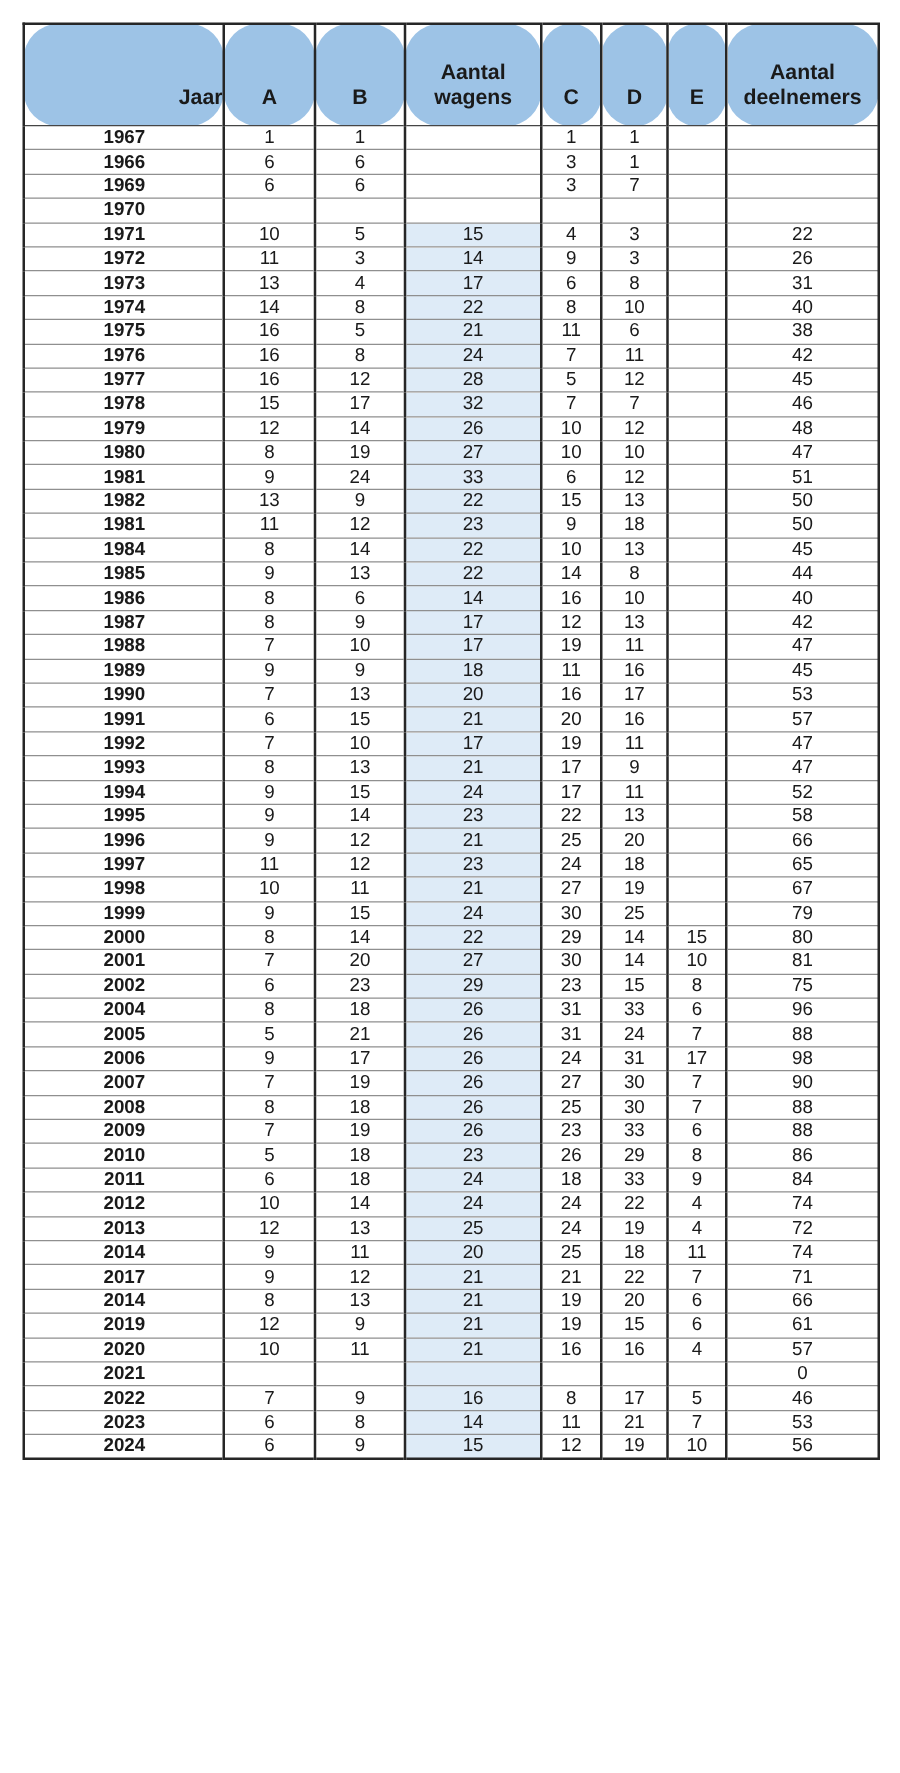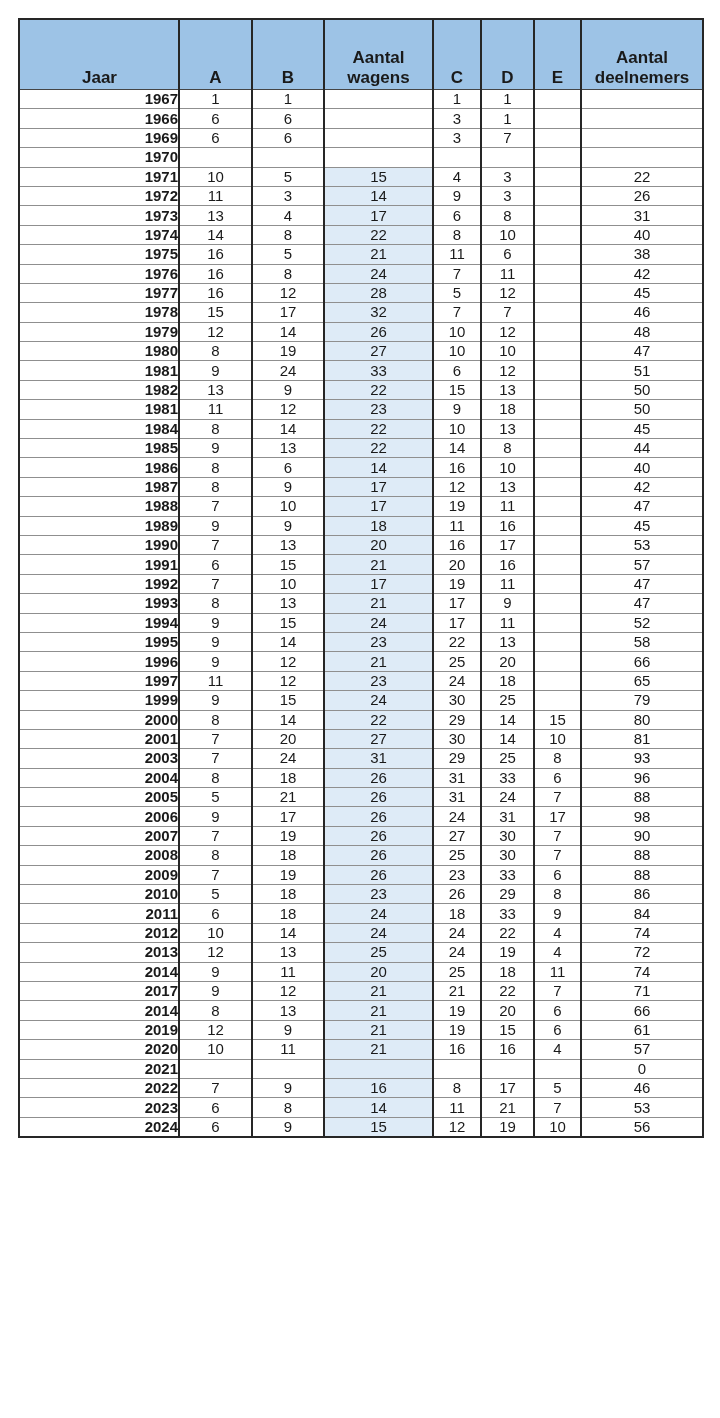--- a/index.html
+++ b/index.html
@@ -36,37 +36,38 @@
     background: var(--header-bg, #9DC3E6);
     height: 68px;
     vertical-align: bottom;
     font-weight: bold;
     font-size: 17px;
     line-height: 20px;
     text-align: center;
     white-space: pre-line;
     border-top: 2px solid #262626;
     border-bottom: 1px solid #454545;
-    padding-bottom: 1px;
+    padding-bottom: 12px;
+    border-radius: 28px;
   }
   table.data-table thead th.year-head {
-    text-align: center;
+    text-align: right;
     padding-left: 1px;
   }
   table.data-table tbody td {
     height: 18.4px;
     font-size: 15px;
     line-height: 18px;
     text-align: center;
     vertical-align: middle;
     background: #ffffff;
   }
   table.data-table tbody td.year {
     font-weight: bold;
-    text-align: right;
+    text-align: center;
     padding-left: 1px;
   }
   table.data-table tbody td.shaded {
     background: var(--wagens-bg, #DEEBF7);
   }
 </style>
 </head>
 <body>
 
 <div class="table-wrap">
@@ -400,20 +401,30 @@
           <td class="year">1997</td>
           <td>11</td>
           <td>12</td>
           <td class="shaded">23</td>
           <td>24</td>
           <td>18</td>
           <td></td>
           <td>65</td>
         </tr>
         <tr>
+          <td class="year">1998</td>
+          <td>10</td>
+          <td>11</td>
+          <td class="shaded">21</td>
+          <td>27</td>
+          <td>19</td>
+          <td></td>
+          <td>67</td>
+        </tr>
+        <tr>
           <td class="year">1999</td>
           <td>9</td>
           <td>15</td>
           <td class="shaded">24</td>
           <td>30</td>
           <td>25</td>
           <td></td>
           <td>79</td>
         </tr>
         <tr>
@@ -430,28 +441,28 @@
           <td class="year">2001</td>
           <td>7</td>
           <td>20</td>
           <td class="shaded">27</td>
           <td>30</td>
           <td>14</td>
           <td>10</td>
           <td>81</td>
         </tr>
         <tr>
-          <td class="year">2003</td>
-          <td>7</td>
-          <td>24</td>
-          <td class="shaded">31</td>
-          <td>29</td>
-          <td>25</td>
-          <td>8</td>
-          <td>93</td>
+          <td class="year">2002</td>
+          <td>6</td>
+          <td>23</td>
+          <td class="shaded">29</td>
+          <td>23</td>
+          <td>15</td>
+          <td>8</td>
+          <td>75</td>
         </tr>
         <tr>
           <td class="year">2004</td>
           <td>8</td>
           <td>18</td>
           <td class="shaded">26</td>
           <td>31</td>
           <td>33</td>
           <td>6</td>
           <td>96</td>

